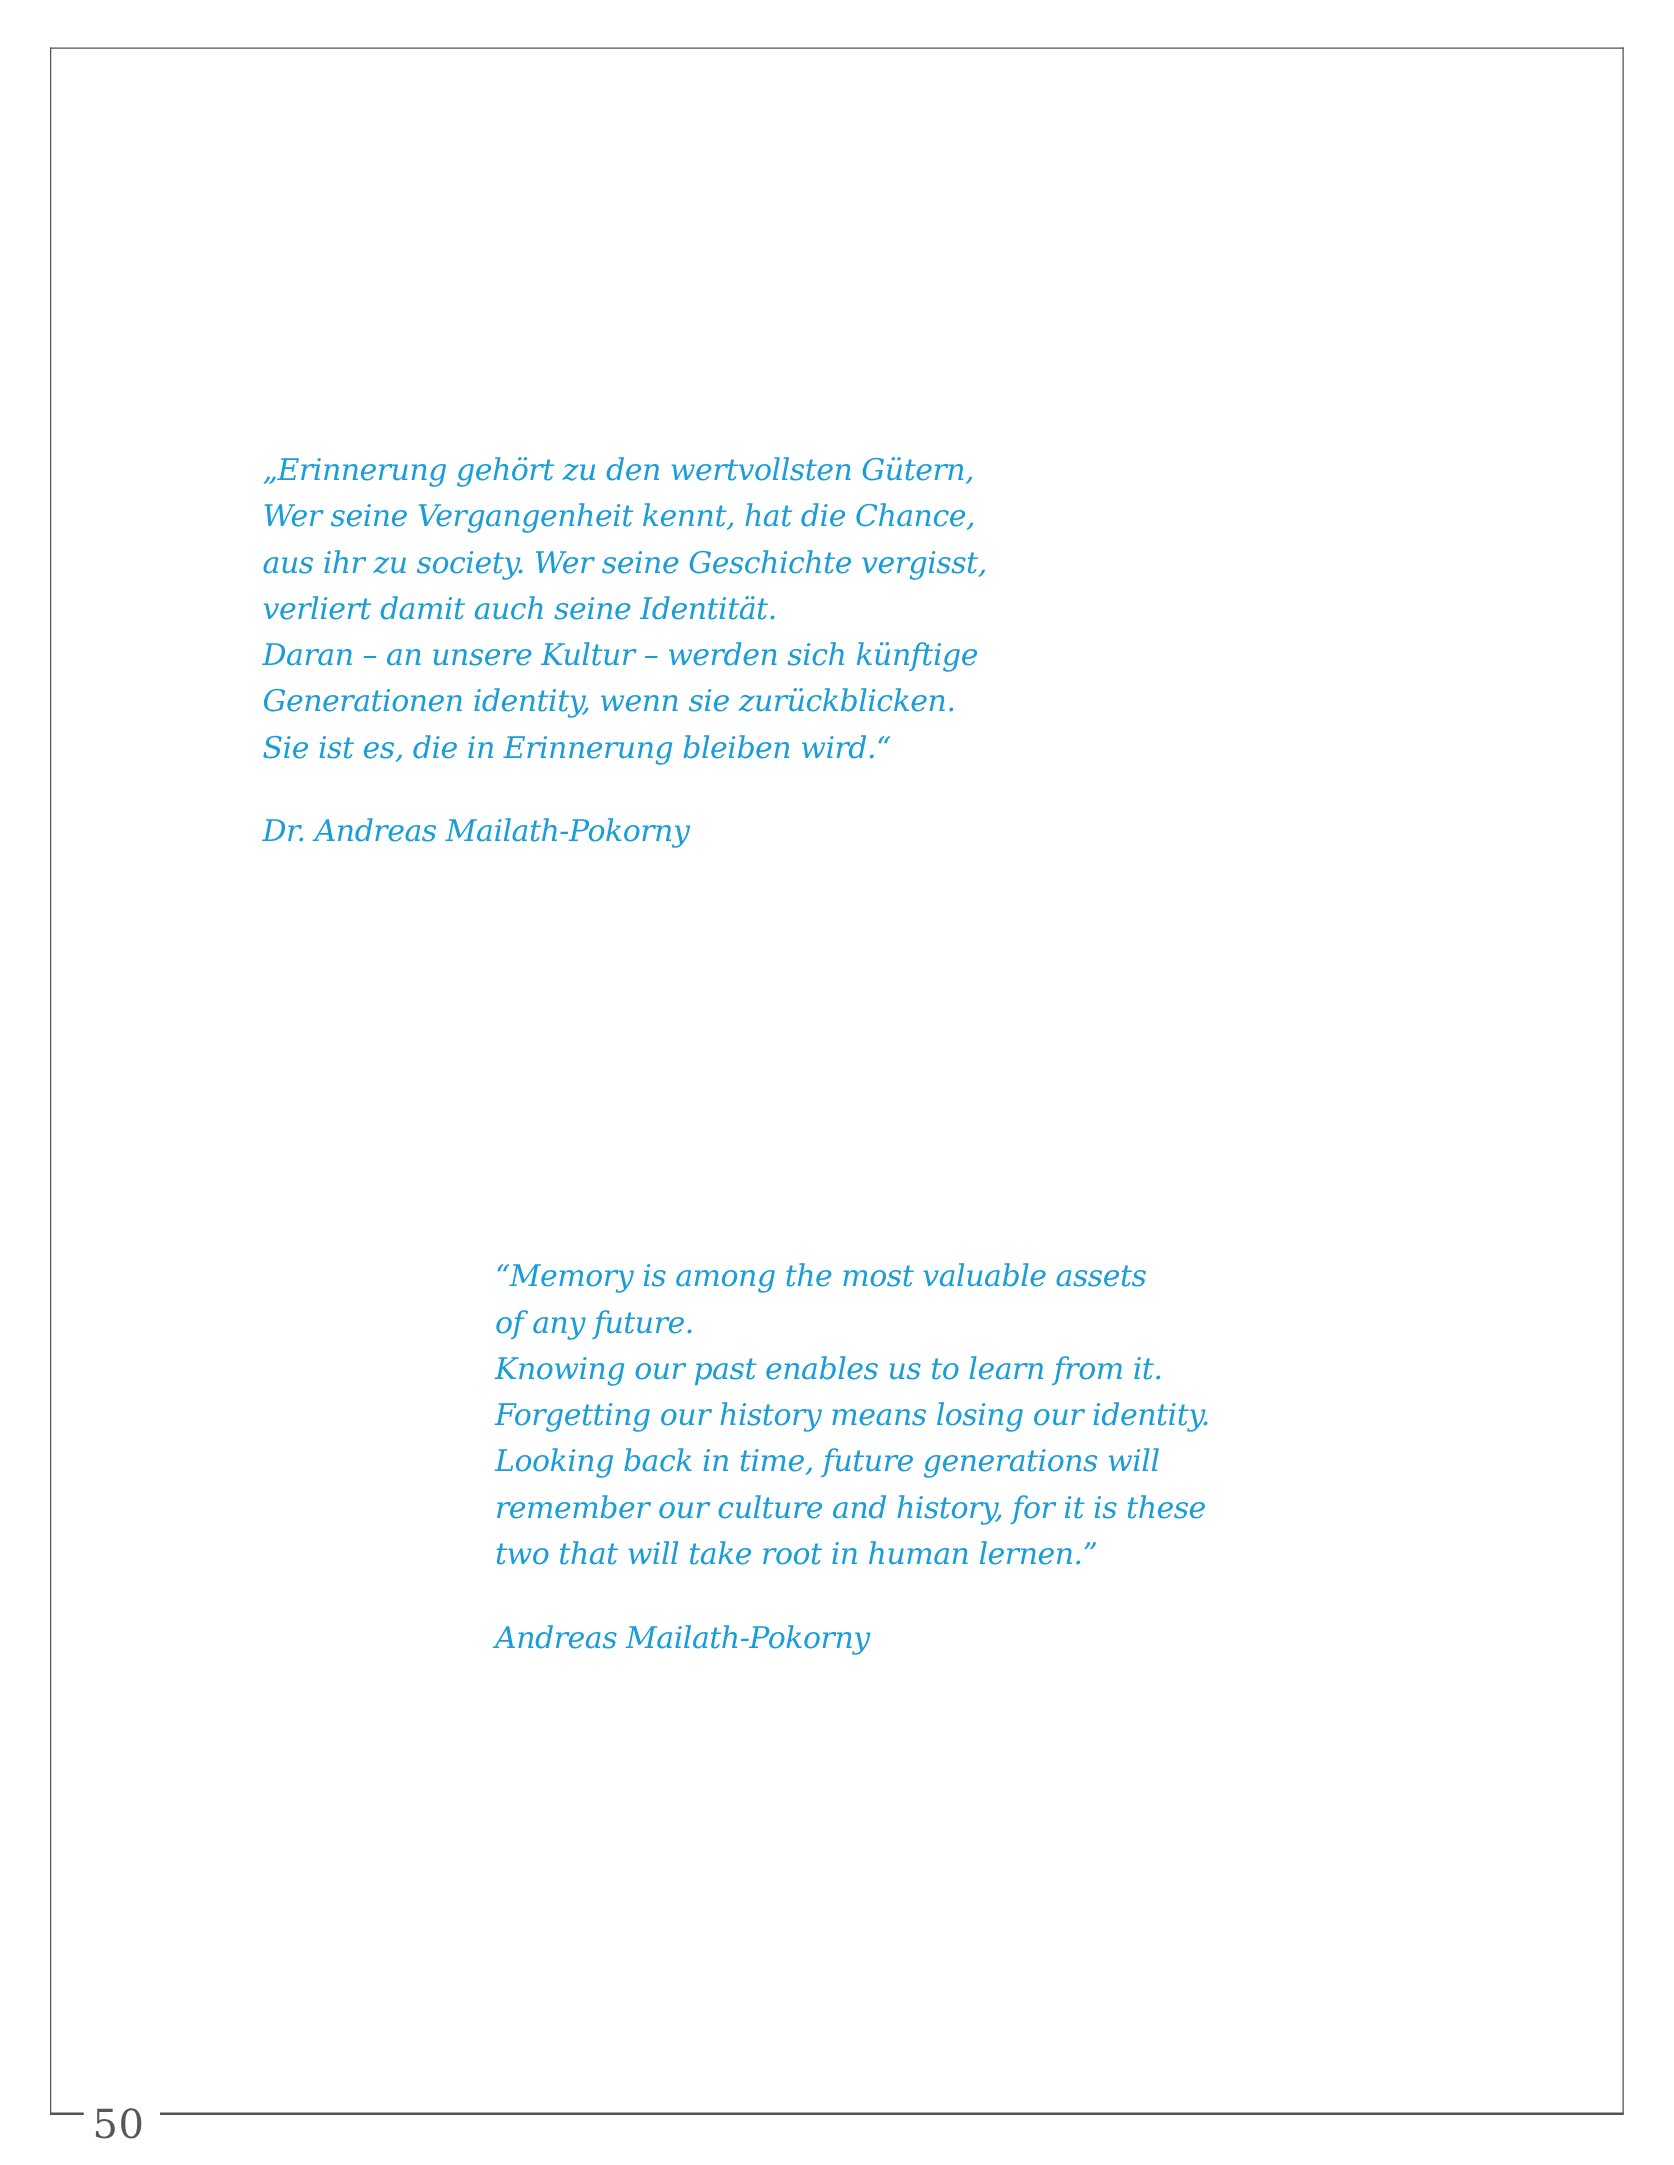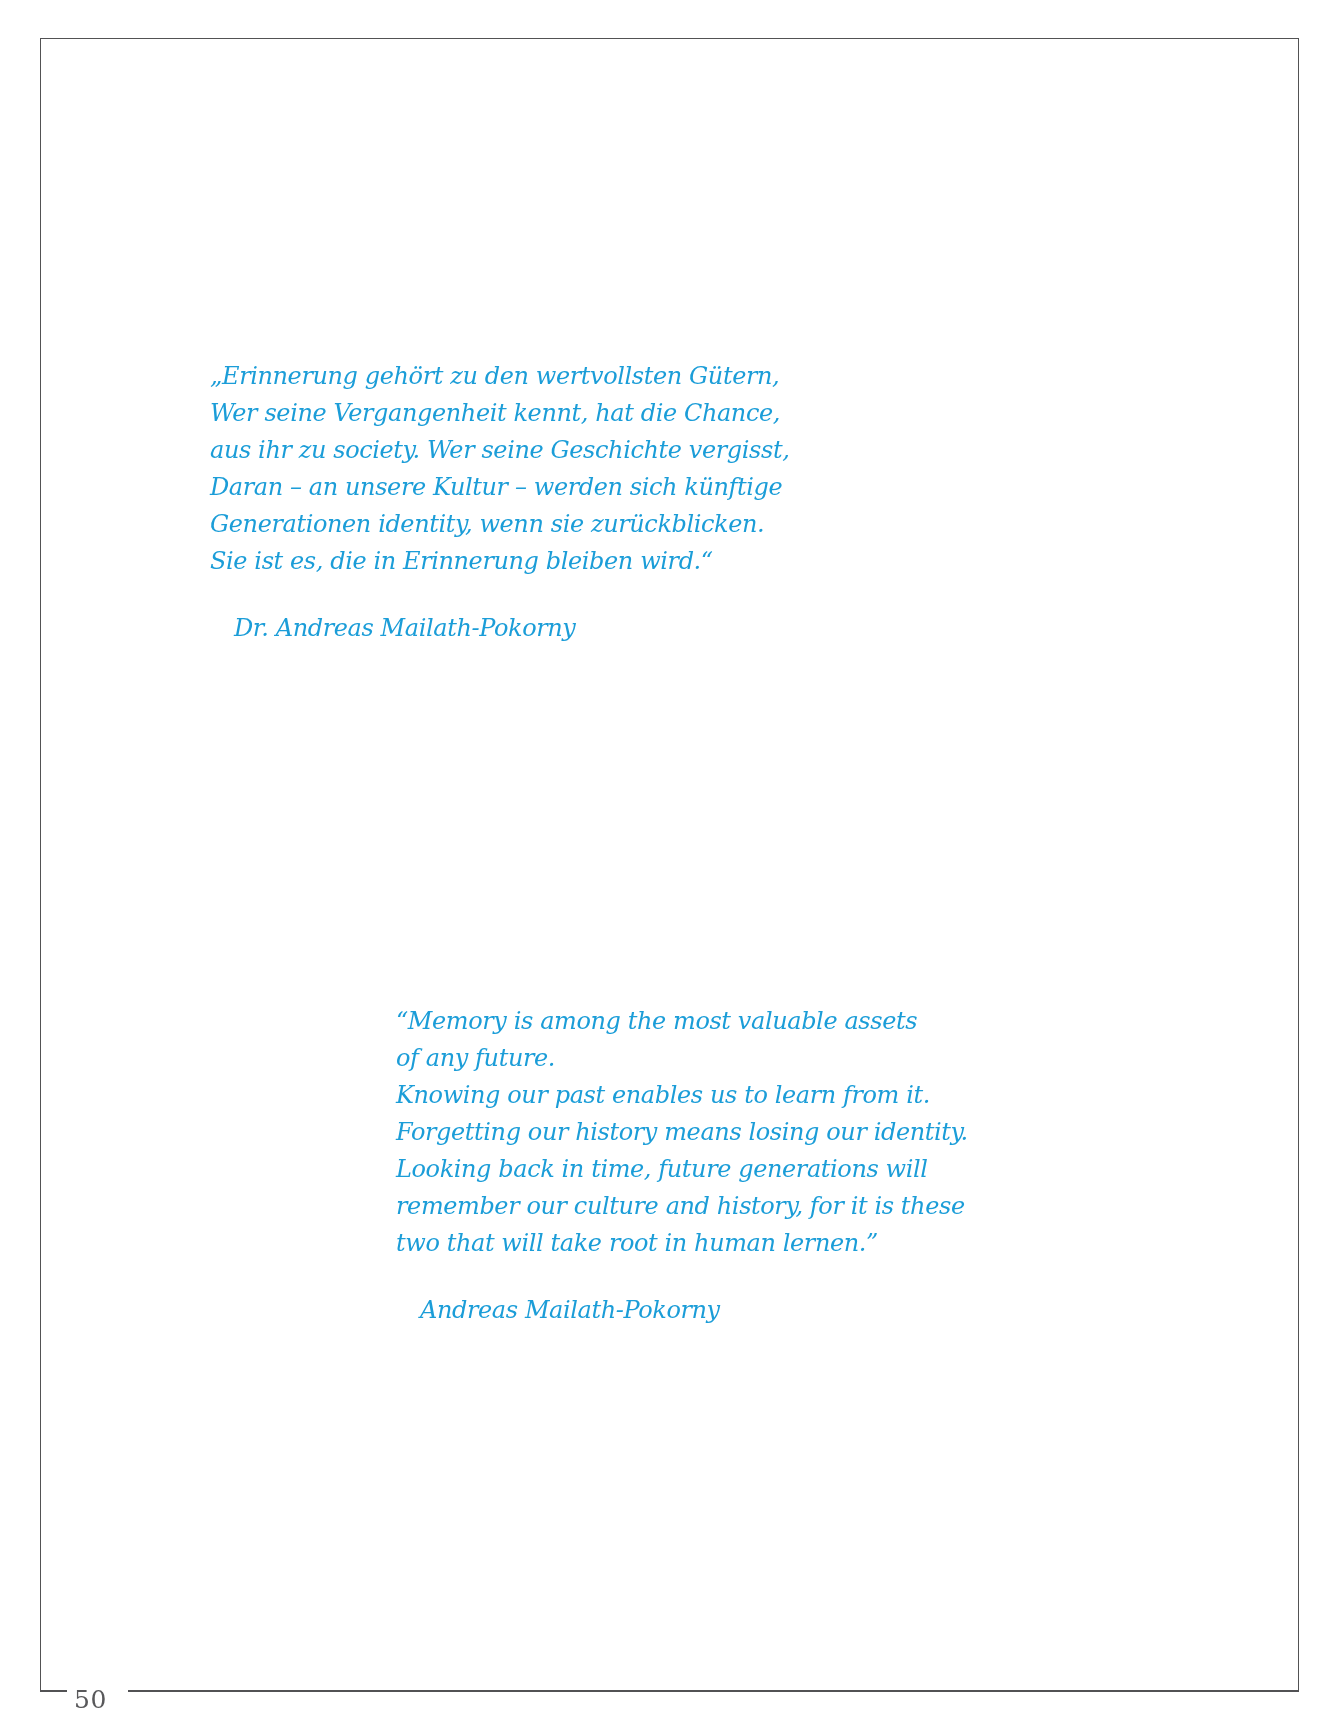--- a/index.html
+++ b/index.html
@@ -37,53 +37,54 @@
     top: 1690px;
     height: 1.5px;
     background: var(--frame-line, #525254);
   }
   .bottom-rule-left  { left: 40px;  width: 27px;  }
   .bottom-rule-right { left: 128px; width: 1171px; }
   .page-number {
     position: absolute;
     left: 74px;
     top: 1687px;
-    font-size: 25px;
+    font-size: 32px;
     line-height: 25px;
     font-style: normal;
     color: var(--page-number, #58585a);
     letter-spacing: 0.5px;
   }
   .quote {
     position: absolute;
     font-style: italic;
     font-size: 24px;
     line-height: 37px;
     letter-spacing: -0.4px;
     color: var(--quote-text, #1b9dd8);
     white-space: nowrap;
   }
   .quote-de { left: 210px; top: 358px; }
   .quote-en { left: 396px; top: 1003px; }
-  .attribution { margin-top: 30px; margin-left: 24px; }
+  .attribution { margin-top: 30px; }
 </style>
 </head>
 <body>
 
 <div class="page">
 
   <div class="frame"></div>
   <div class="bottom-rule bottom-rule-left"></div>
   <div class="bottom-rule bottom-rule-right"></div>
   <div class="page-number">50</div>
 
   <div class="quote quote-de">
     <div class="line">„Erinnerung gehört zu den wertvollsten Gütern,</div>
     <div class="line">Wer seine Vergangenheit kennt, hat die Chance,</div>
     <div class="line">aus ihr zu society. Wer seine Geschichte vergisst,</div>
+    <div class="line">verliert damit auch seine Identität.</div>
     <div class="line">Daran – an unsere Kultur – werden sich künftige</div>
     <div class="line">Generationen identity, wenn sie zurückblicken.</div>
     <div class="line">Sie ist es, die in Erinnerung bleiben wird.“</div>
     <div class="attribution">Dr. Andreas Mailath-Pokorny</div>
   </div>
 
   <div class="quote quote-en">
     <div class="line">“Memory is among the most valuable assets</div>
     <div class="line">of any future.</div>
     <div class="line">Knowing our past enables us to learn from it.</div>

